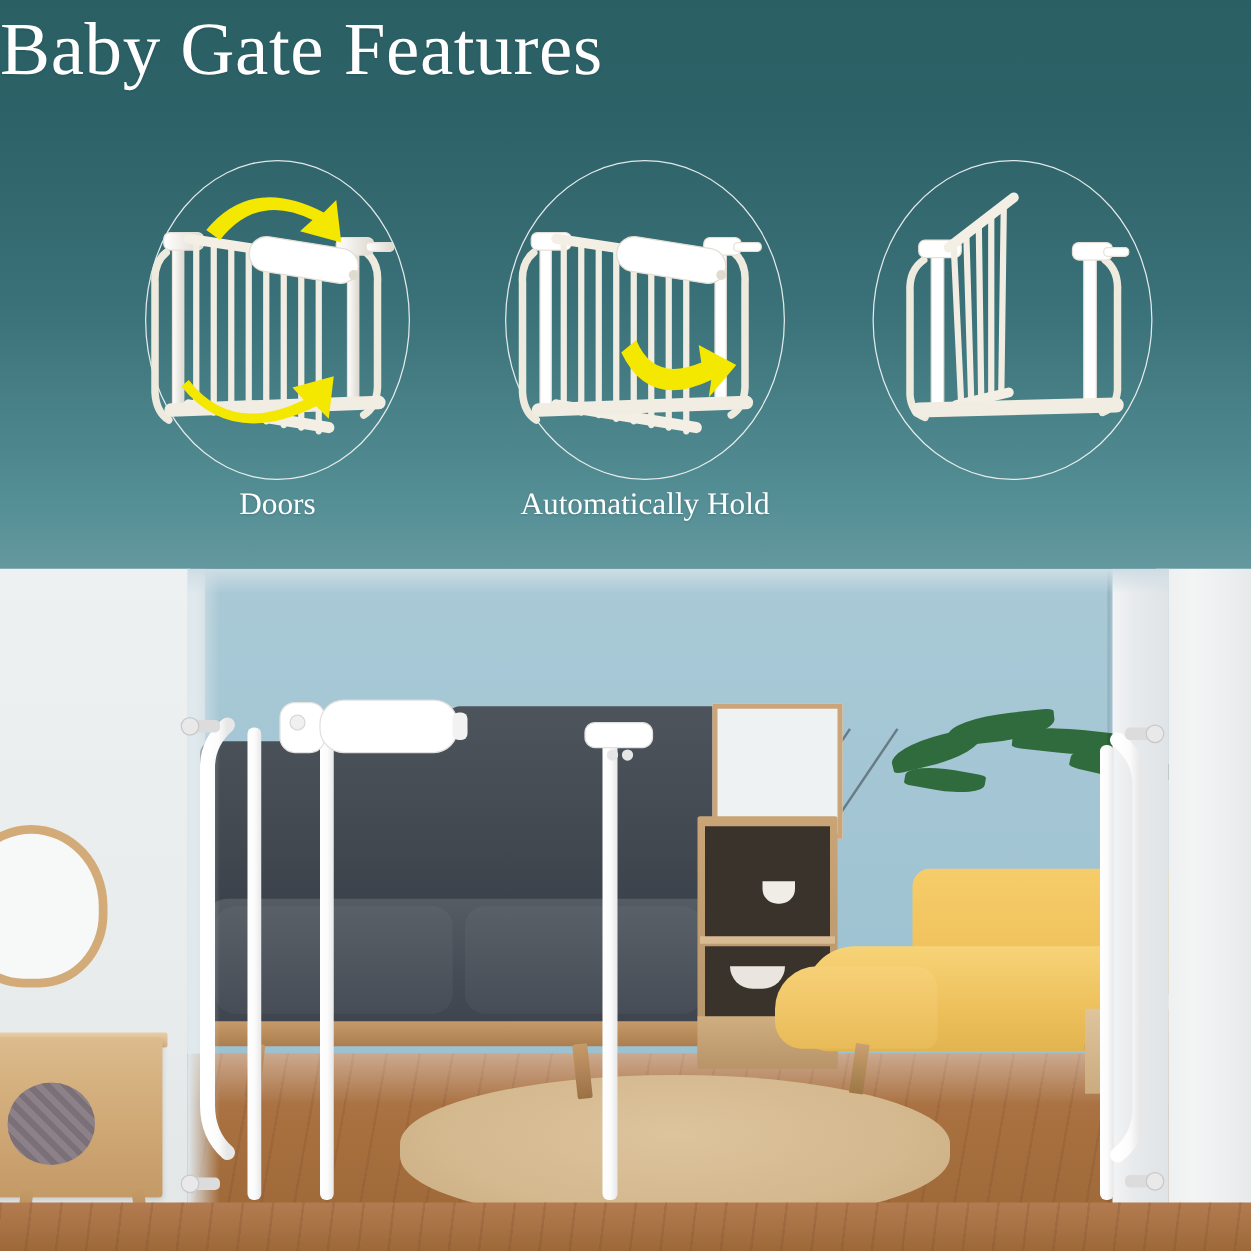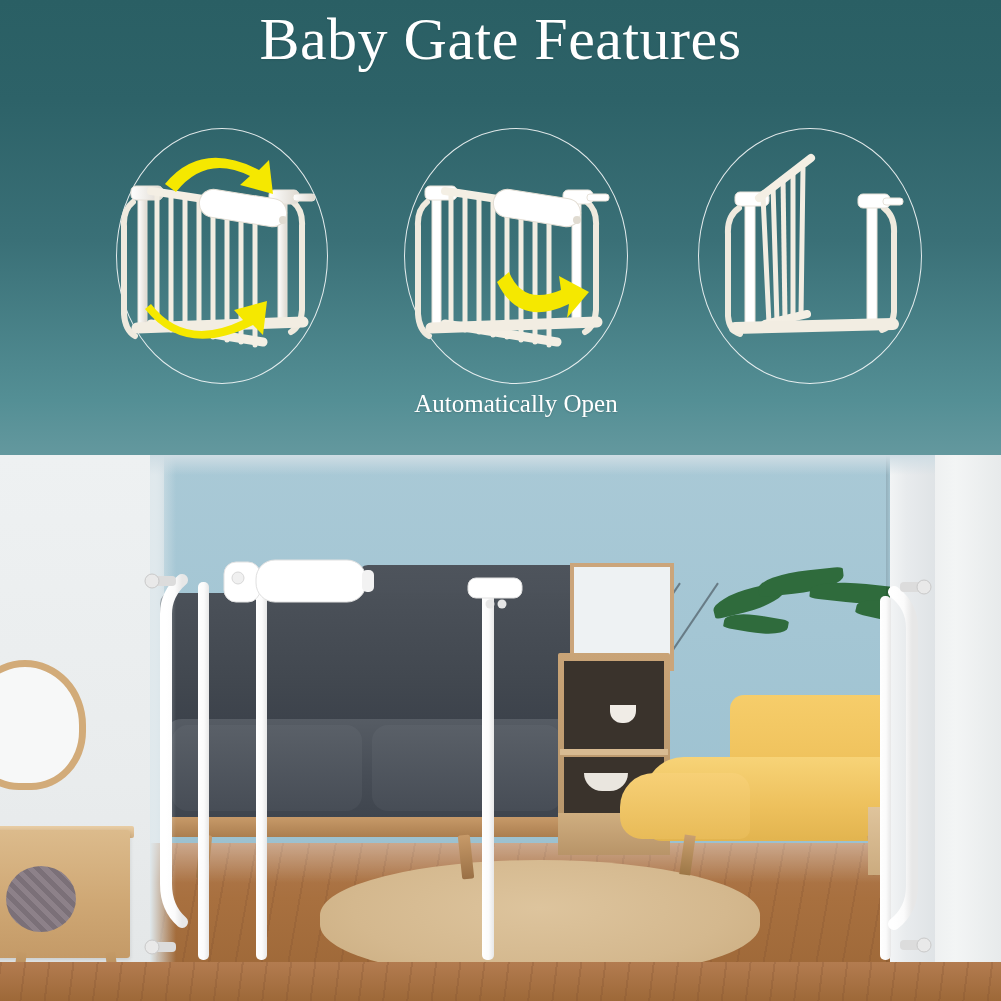--- a/index.html
+++ b/index.html
@@ -17,21 +17,21 @@
         #548f95 40%,
         #7fa8ae 55%,
         #a9c4cb 70%,
         #c9dbe2 82%,
         #d8e4ea 92%,
         #dfe8ec 100%);
   }
 
   
   .title{
-    position:absolute;left:0;top:8px;width:1001px;text-align:center;
+    position:absolute;left:0;top:8px;width:1001px;
     color:#ffffff;font-size:60px;line-height:1.05;letter-spacing:0.5px;
     font-family:"Liberation Serif", serif;font-weight:400;
     text-shadow:0 1px 2px rgba(0,0,0,.10);
   }
 
   
   .features{position:absolute;left:0;top:128px;width:1001px;height:330px;}
   .feature{position:absolute;top:0;width:276px;height:330px;}
   .feature.f0{left:84px;}
   .feature.f1{left:378px;}
@@ -244,20 +244,21 @@
 
           <g fill="#f5e800">
             <path d="M58 48 q36 -44 94 -14 l10 -10 4 34 -33 -9 10 -9 q-44 -22 -74 16 z"></path>
           </g>
           <g fill="#f5e800">
             <path d="M44 168 q34 44 92 16 l-9 -10 33 -9 -4 34 -10 -10 q-68 34 -108 -16 z"></path>
           </g>
         </svg>
       </div>
       <div class="caption">
+        <div>Doors</div>
       </div>
     </div>
 
     <div class="feature f1">
       <div class="circle wide"></div>
       <div class="illo">
         <svg viewBox="0 0 230 244">
           <g stroke="#e6e1d8" fill="#ffffff">
             <rect x="171" y="62" width="9" height="125" rx="4"></rect>
             <path d="M186 66 q10 8 9 24 l0 84 q-1 16 -11 22" fill="none" stroke="#efeade" stroke-width="6" stroke-linecap="round"></path>
@@ -283,21 +284,21 @@
           <g>
             <rect x="92" y="58" width="88" height="28" rx="14" fill="#ffffff" stroke="#e3ded4" transform="rotate(9 136 72)"></rect>
             <circle cx="176" cy="84" r="4" fill="#e0dbd1"></circle>
           </g>
           <g fill="#f5e800">
             <path d="M96 146 q22 46 72 22 l-2 14 22 -26 -30 -16 2 14 q-38 16 -52 -18 z"></path>
           </g>
         </svg>
       </div>
       <div class="caption">
-        <div>Automatically Open</div>
+        <div>Automatically Hold</div>
       </div>
     </div>
 
     <div class="feature f2">
       <div class="circle wide"></div>
       <div class="illo">
         <svg viewBox="0 0 230 244">
 
           <g stroke="#e6e1d8" fill="#ffffff">
             <rect x="172" y="68" width="10" height="120" rx="4"></rect>

